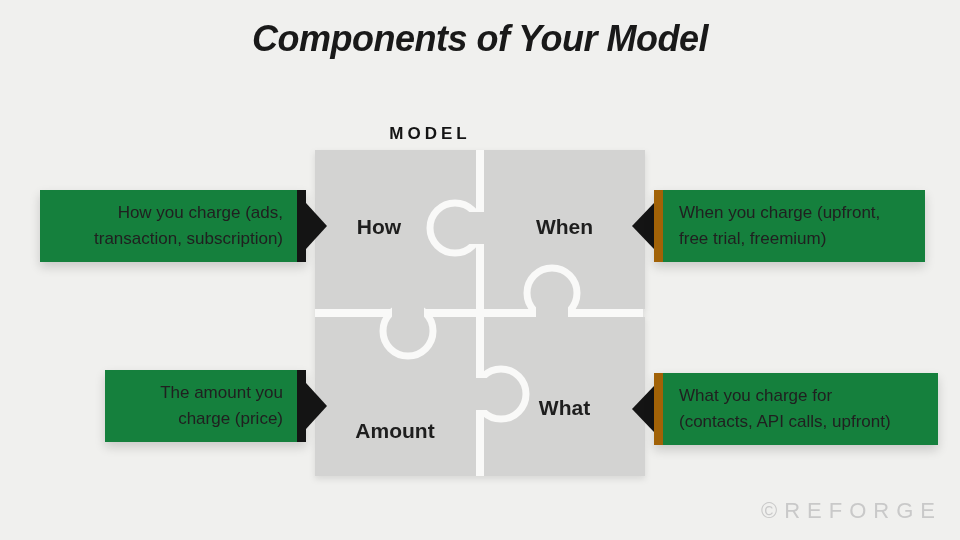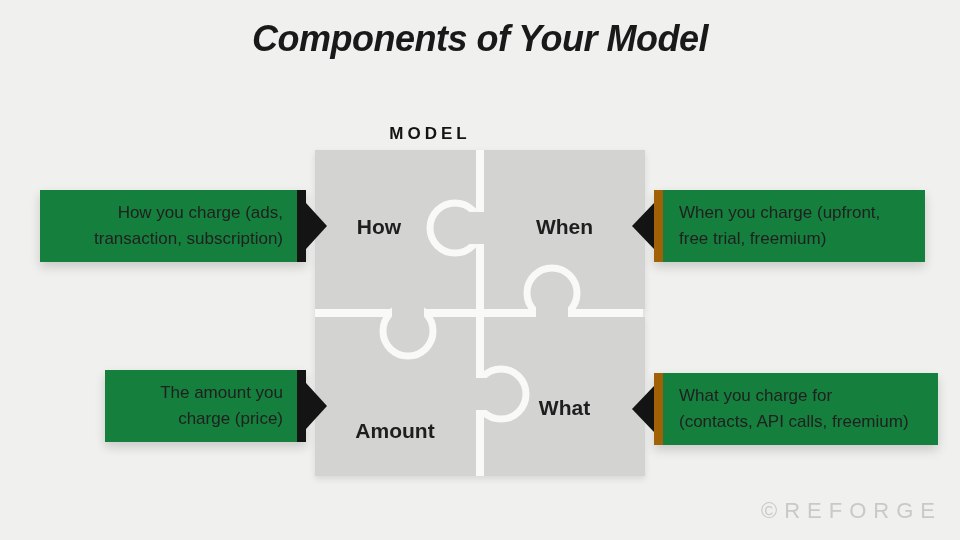--- a/index.html
+++ b/index.html
@@ -144,19 +144,19 @@
       <div class="line">The amount you</div>
       <div class="line">charge (price)</div>
     </div>
     <div class="tri tri-right"></div>
   </div>
 
   <div class="callout right callout-4">
     <div class="tri tri-left"></div>
     <div class="callout-box">
       <div class="line">What you charge for</div>
-      <div class="line">(contacts, API calls, freemium)</div>
+      <div class="line">(contacts, API calls, upfront)</div>
     </div>
   </div>
 
   <div class="watermark">©REFORGE</div>
 
 </div>
 
 </body></html>

